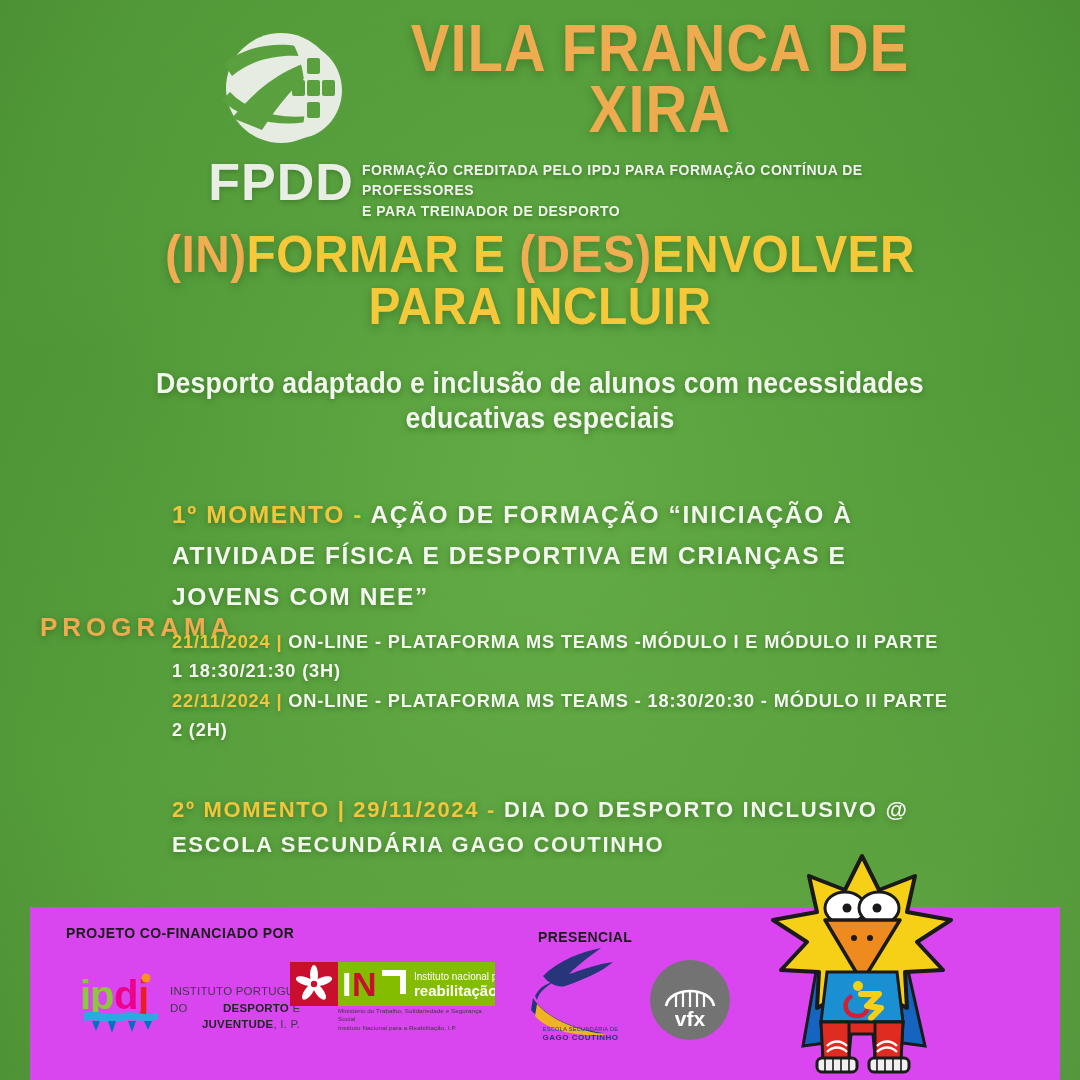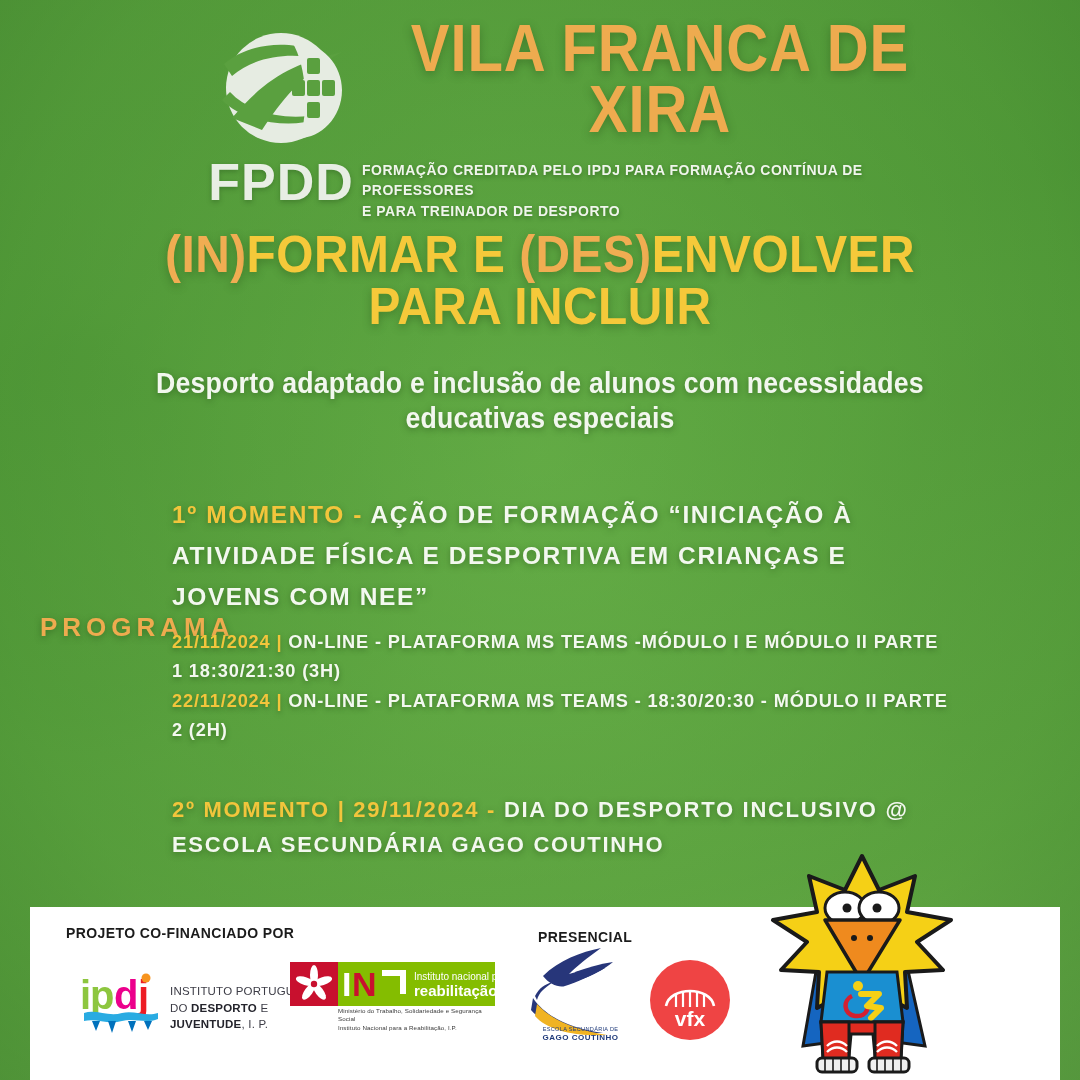--- a/index.html
+++ b/index.html
@@ -108,35 +108,35 @@
     position:absolute;left:172px;top:792px;width:780px;
     font-weight:700;font-size:22px;line-height:1.6;letter-spacing:1.7px;
     color:#f3f8ef;
     text-shadow:0 2px 6px rgba(35,80,22,.5);
   }
   .momento2 .hl{color:#f2c53c;}
 
   
   .footer{
     position:absolute;left:30px;top:907px;width:1030px;height:173px;
-    background:#ffffff;
+    background:#d946ef;
   }
   .foot-label{
     position:absolute;font-weight:700;font-size:14px;letter-spacing:.4px;color:#1b1b1b;
   }
   #lbl-cofin{left:36px;top:18px;}
   #lbl-parc{left:508px;top:22px;}
 
   
   .ipdj{position:absolute;left:48px;top:62px;width:260px;height:70px;}
   .ipdj-txt{
     position:absolute;left:92px;top:14px;font-size:11.5px;line-height:1.45;
     color:#3c3c46;letter-spacing:.2px;
   }
-  .ipdj-txt b{color:#24242c;}
+  .ipdj-txt b{color:#24242c;margin-left:32px;}
 
   
   .inr{position:absolute;left:290px;top:962px;width:205px;height:62px;}
   .inr-red{position:absolute;left:0;top:0;width:48px;height:44px;background:#c8102e;}
   .inr-green{position:absolute;left:48px;top:0;width:157px;height:44px;background:#84bd00;}
   .inr-sub{
     position:absolute;left:48px;top:45px;width:160px;
     font-size:6.2px;line-height:1.35;color:#3a3a3a;letter-spacing:.1px;
   }
 
@@ -145,21 +145,21 @@
   .escola-cap{
     position:absolute;left:518px;top:1026px;width:125px;text-align:center;
     color:#1f3a7a;line-height:1.25;
   }
   .escola-cap .c1{font-size:5.6px;letter-spacing:.3px;display:block;}
   .escola-cap .c2{font-size:8px;font-weight:700;letter-spacing:.5px;display:block;}
 
   
   .vfx{
     position:absolute;left:650px;top:960px;width:80px;height:80px;
-    border-radius:50%;background:#ef4444;
+    border-radius:50%;background:#737373;
   }
 
   
   .mascot{position:absolute;left:755px;top:850px;width:215px;height:230px;}
 </style>
 </head>
 <body>
 
 <div id="poster">
 

